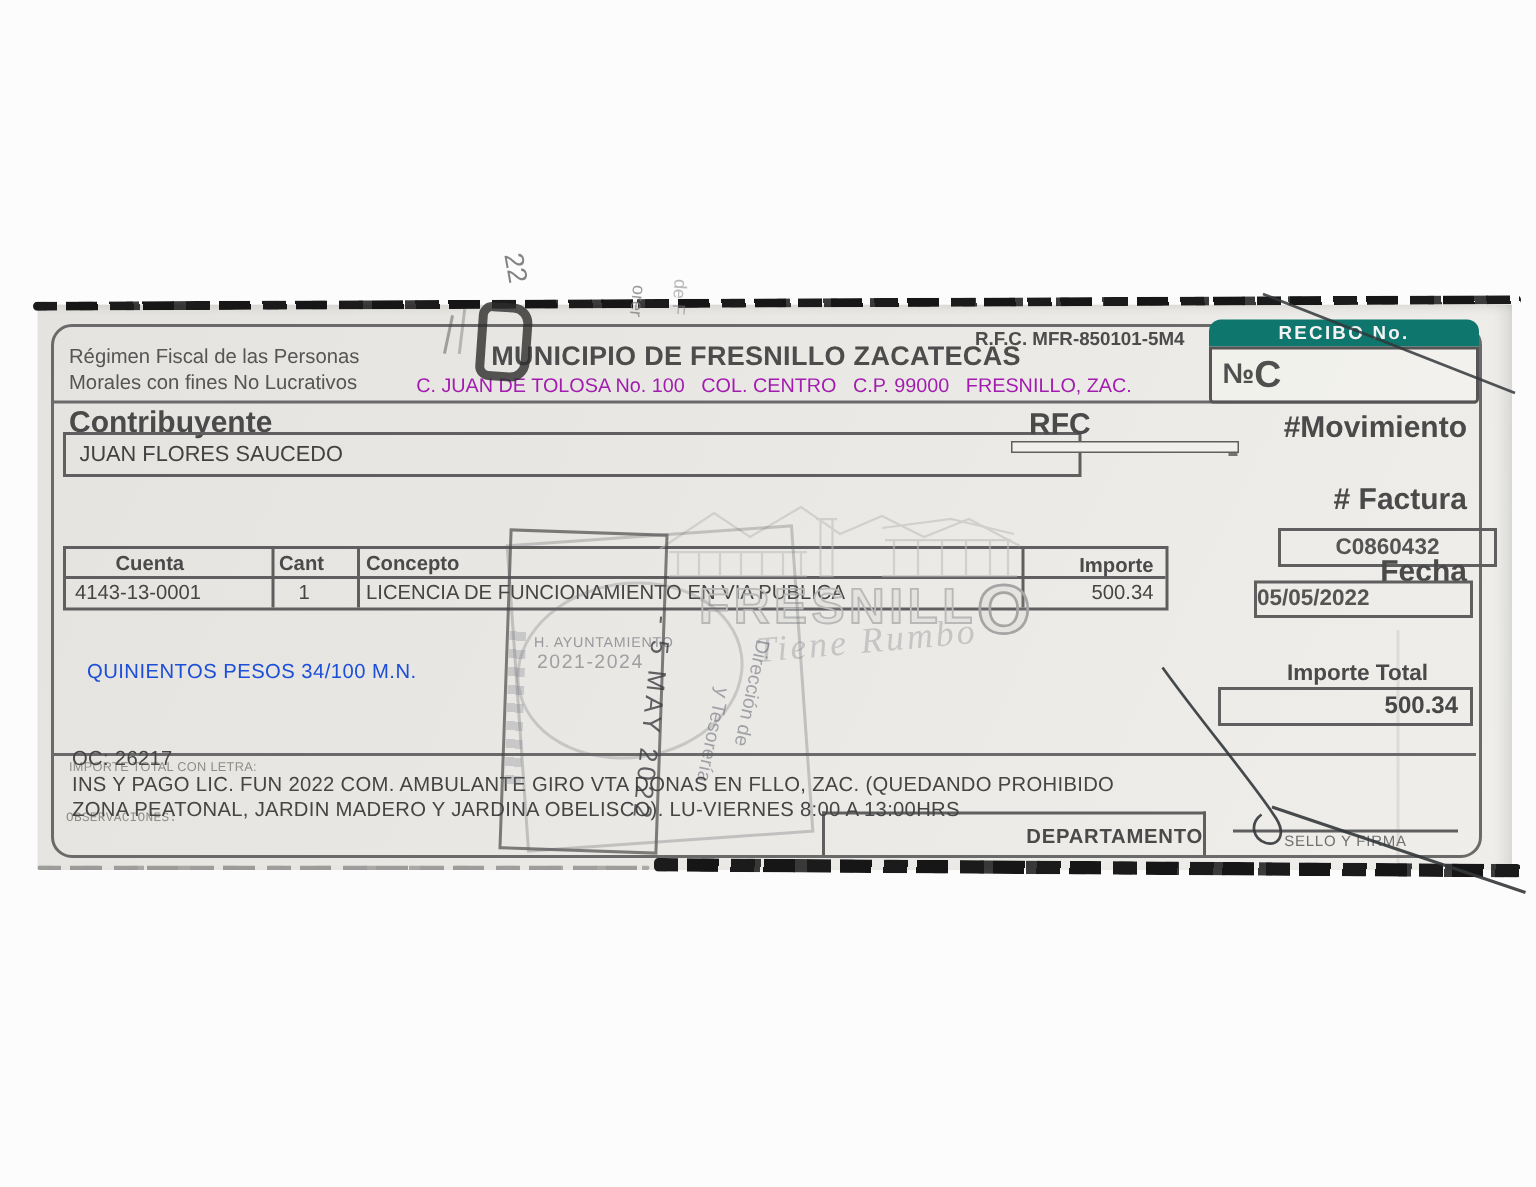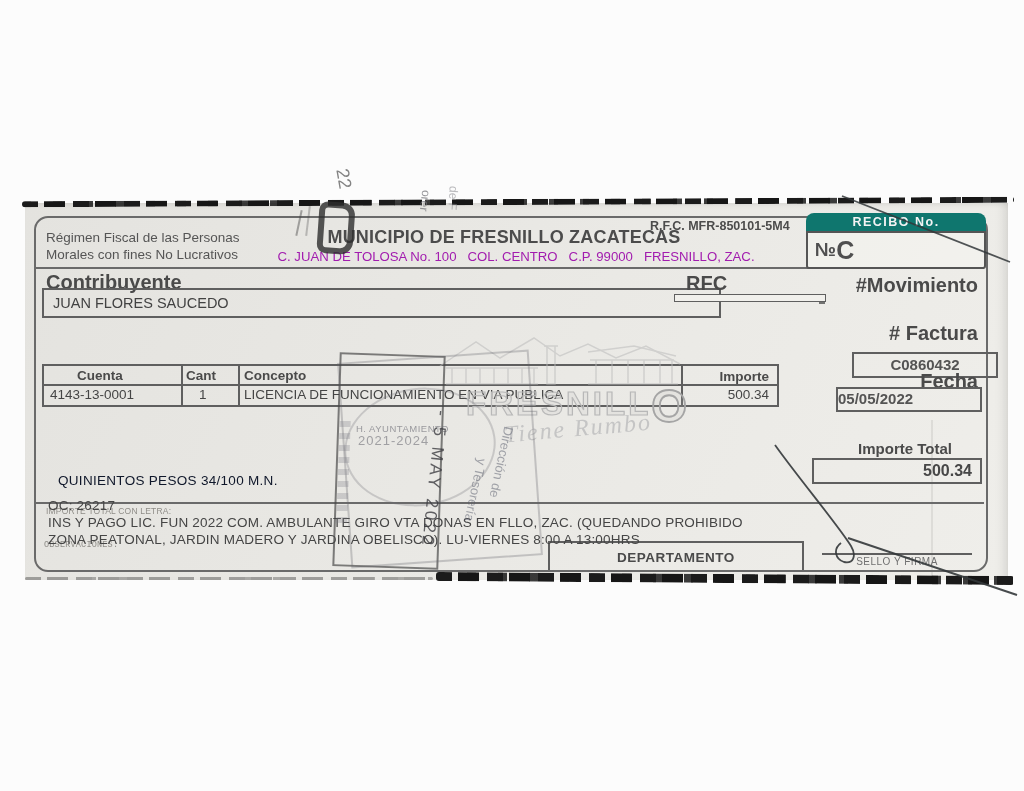--- a/index.html
+++ b/index.html
@@ -58,34 +58,34 @@
   .fecha-box{left:836px;top:387px;width:142px;height:21px;text-align:left;font-size:15px;font-weight:bold;line-height:20px;color:#545454;}
 
   
   .tbl{left:42px;top:364px;width:733px;height:39px;border:2px solid #5f5f5f;}
   .tbl .vline{position:absolute;top:0;bottom:0;width:2px;background:#5f5f5f;}
   .tbl .hrow{position:absolute;left:0;right:0;top:0;height:18px;border-bottom:2px solid #5f5f5f;}
   .tbl span{position:absolute;font-size:13.5px;white-space:nowrap;}
   .th{font-weight:bold;color:#4a4a4a;}
   .td{color:#454545;}
 
-  .words{left:58px;top:473px;font-size:13.5px;color:#0f172a;letter-spacing:.3px;}
+  .words{left:58px;top:440px;font-size:13.5px;color:#1d4ed8;letter-spacing:.3px;}
   .itl-lbl{left:830px;top:440px;width:150px;text-align:center;font-size:15px;}
   .itl-box{left:812px;top:458px;width:158px;height:22px;text-align:right;padding-right:8px;font-size:16px;font-weight:bold;line-height:21px;color:#474747;}
 
   
   .smlbl{font-size:8.5px;color:#8f8d88;letter-spacing:.2px;}
   .typed{font-size:13.5px;color:#454545;letter-spacing:.2px;white-space:nowrap;}
   .letra-sm{left:46px;top:506px;z-index:2;}
   .oc{left:48px;top:498px;z-index:3;}
   .obs1{left:48px;top:515px;z-index:3;}
   .obs2{left:48px;top:532px;z-index:3;}
   .obs-sm{left:44px;top:540px;z-index:2;font-family:Liberation Mono, monospace;}
   .dep-cell{left:548px;top:541px;width:256px;height:29px;border-left:2px solid #5f5f5f;border-top:2px solid #5f5f5f;border-right:2px solid #5f5f5f;
-            text-align:center;font-weight:bold;font-size:13.5px;color:#4a4a4a;padding-top:7px;letter-spacing:.5px;box-sizing:border-box;}
+            text-align:right;font-weight:bold;font-size:13.5px;color:#4a4a4a;padding-top:7px;letter-spacing:.5px;box-sizing:border-box;}
   .sello-line{left:822px;top:553px;width:150px;height:2px;background:#5f5f5f;}
   .sello-lbl{left:822px;top:556px;width:150px;text-align:center;font-size:10px;color:#707070;letter-spacing:.5px;}
 
   
   .wm{z-index:1;}
   .wm-name{left:466px;top:379px;font-weight:bold;font-size:33px;letter-spacing:3px;
            color:rgba(185,185,185,.15);-webkit-text-stroke:1.2px #b8b8b8;white-space:nowrap;}
   .wm-o{font-size:46px;-webkit-text-stroke:1.8px #a5a5a5;vertical-align:-7px;}
   .wm-slogan{left:504px;top:415px;font-family:"Liberation Serif",serif;font-style:italic;font-size:24px;
              color:#c5c5c5;transform:rotate(-5deg);letter-spacing:2px;}

